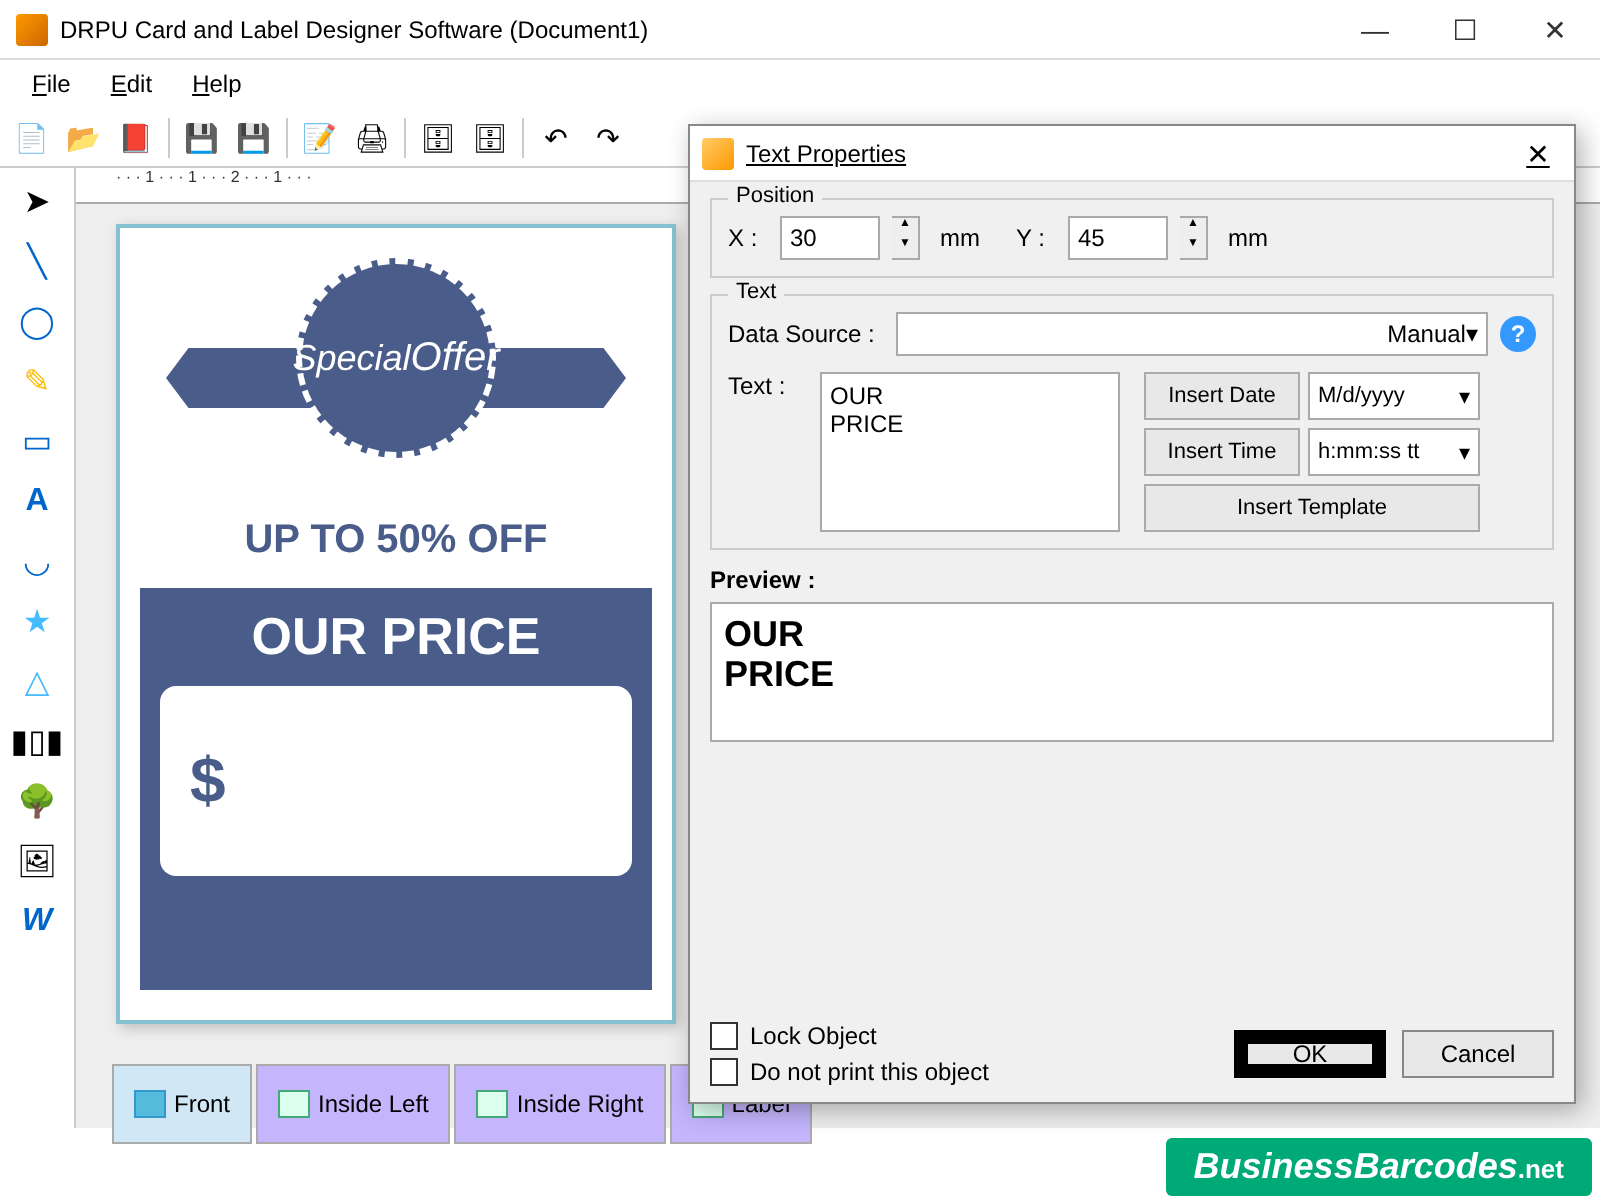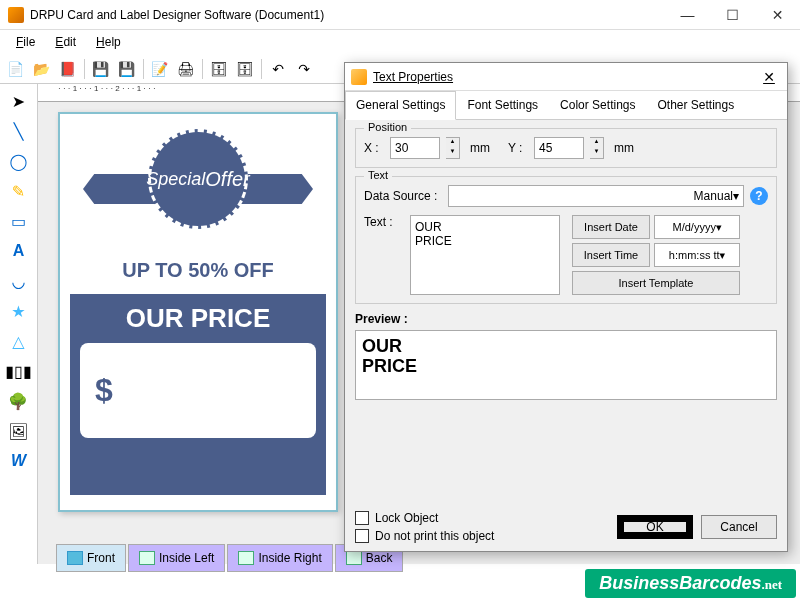--- a/index.html
+++ b/index.html
@@ -42,21 +42,21 @@
 .ribbon-l, .ribbon-r { position: absolute; top: 45px; width: 75px; height: 30px; background: #4a5d8a; }
 .ribbon-l { left: -5px; clip-path: polygon(15% 0,100% 0,100% 100%,15% 100%,0 50%); }
 .ribbon-r { right: -5px; clip-path: polygon(0 0,85% 0,100% 50%,85% 100%,0 100%); }
 .offer-text { position: absolute; top: 145px; width: 100%; text-align: center; color: #4a5d8a; font-weight: bold; font-size: 20px; }
 .price-block { position: absolute; top: 180px; left: 10px; right: 10px; bottom: 15px; background: #4a5d8a; padding: 10px; }
 .price-title { color: #fff; font-weight: bold; font-size: 26px; text-align: center; line-height: 1.1; }
 .price-box { background: #fff; border-radius: 8px; margin-top: 10px; height: 95px; display: flex; align-items: center; padding: 0 15px; }
 .price-box .dollar { color: #4a5d8a; font-size: 32px; font-weight: bold; }
 
 
-.page-tabs { position: absolute; bottom: 28px; left: 56px; height: 28px; display: flex; gap: 2px; }
+.page-tabs { position: absolute; bottom: 28px; left: 56px; height: 40px; display: flex; gap: 2px; }
 .page-tab { display: flex; align-items: center; gap: 4px; padding: 2px 10px; background: #c4b5fd; border: 1px solid #aaa; font-size: 12px; }
 .page-tab.active { background: #d0e7f5; }
 .page-tab .pg-icon { width: 16px; height: 14px; border: 1px solid #4a7; background: #dfe; }
 .page-tab.active .pg-icon { background: #5bd; border-color: #39c; }
 
 
 .dialog { position: absolute; left: 344px; top: 62px; width: 444px; height: 490px; background: #f0f0f0; border: 1px solid #888; box-shadow: 3px 3px 12px rgba(0,0,0,.3); display: flex; flex-direction: column; }
 .dlg-title { height: 28px; background: #fff; display: flex; align-items: center; padding: 0 6px; border-bottom: 1px solid #ddd; text-decoration: underline; }
 .dlg-title .dlg-icon { width: 16px; height: 16px; background: linear-gradient(135deg,#fc6,#f90); margin-right: 6px; border-radius: 2px; }
 .dlg-title .dlg-text { font-size: 12px; flex: 1; }
@@ -80,35 +80,35 @@
 .ds-row label { width: 78px; }
 .select { flex: 1; height: 22px; border: 1px solid #aaa; background: #fff; padding: 0 4px; display: flex; align-items: center; justify-content: flex-end; font-size: 12px; }
 .help-icon { width: 18px; height: 18px; background: #39f; color: #fff; border-radius: 50%; text-align: center; line-height: 18px; font-size: 12px; font-weight: bold; }
 
 .text-row { display: flex; gap: 6px; }
 .text-row .lbl { width: 40px; }
 .textarea { width: 150px; height: 80px; border: 1px solid #aaa; background: #fff; padding: 4px; font-size: 12px; resize: none; white-space: pre; }
 .ins-col { display: flex; flex-direction: column; gap: 4px; margin-left: 6px; }
 .ins-row { display: flex; gap: 4px; }
 .btn-sm { height: 24px; border: 1px solid #aaa; background: #e8e8e8; font-size: 11px; padding: 0 8px; display: flex; align-items: center; justify-content: center; }
-.fmt-sel { width: 86px; height: 24px; border: 1px solid #aaa; background: #fff; font-size: 11px; padding: 0 4px; display: flex; align-items: center; justify-content: center; }
+.fmt-sel { width: 86px; height: 24px; border: 1px solid #aaa; background: #fff; font-size: 11px; padding: 0 4px; display: flex; align-items: center; justify-content: space-between; }
 
 .preview-label { font-weight: bold; margin: 6px 0 4px; }
 .preview-box { border: 1px solid #aaa; background: #fff; height: 70px; padding: 6px; font-size: 18px; font-weight: bold; white-space: pre; line-height: 1.1; }
 
 .dlg-bottom { display: flex; align-items: center; padding: 8px 10px; gap: 24px; }
 .chk-row { display: flex; align-items: center; gap: 6px; font-size: 12px; }
 .chk { width: 14px; height: 14px; border: 1px solid #333; background: #fff; }
 .dlg-btns { margin-left: auto; display: flex; gap: 8px; }
 .dlg-btn { width: 76px; height: 24px; border: 1px solid #888; background: #e8e8e8; font-size: 12px; display: flex; align-items: center; justify-content: center; }
 .dlg-btn.primary { border: 7px solid #000000; }
 
 
 .watermark { position: absolute; right: 4px; bottom: 2px; background: #0a7; color: #fff; font-style: italic; font-weight: bold; padding: 4px 14px; font-size: 18px; border-radius: 3px; }
-.watermark .net { color: #fff; font-style: normal; font-size: 13px; font-family: Liberation Serif, serif; }
+.watermark .net { color: #fff; font-style: normal; font-size: 13px; }
 </style>
 </head>
 <body>
 
 <div class="titlebar">
   <div class="app-icon"></div>
   <div class="title">DRPU Card and Label Designer Software (Document1)</div>
   <div class="win-btn">—</div>
   <div class="win-btn">☐</div>
   <div class="win-btn close">✕</div>
@@ -189,35 +189,29 @@
   <div class="page-tab">
       <div class="pg-icon"></div>
       <span>Inside Left</span>
     </div>
   <div class="page-tab">
       <div class="pg-icon"></div>
       <span>Inside Right</span>
     </div>
   <div class="page-tab">
       <div class="pg-icon"></div>
-      <span>Back</span>
+      <span>Label</span>
     </div>
 </div>
 
 <div class="dialog">
   <div class="dlg-title">
     <div class="dlg-icon"></div>
     <div class="dlg-text">Text Properties</div>
     <div class="dlg-close">✕</div>
-  </div>
-  <div class="tabs">
-    <div class="tab active">General Settings</div>
-    <div class="tab">Font Settings</div>
-    <div class="tab">Color Settings</div>
-    <div class="tab">Other Settings</div>
   </div>
   <div class="dlg-body">
 
     <div class="fieldset">
       <div class="legend">Position</div>
       <div class="pos-row">
         <label>X :</label>
         <input class="num-input" value="30" style="">
         <div class="spinner">
             <div>▲</div>

